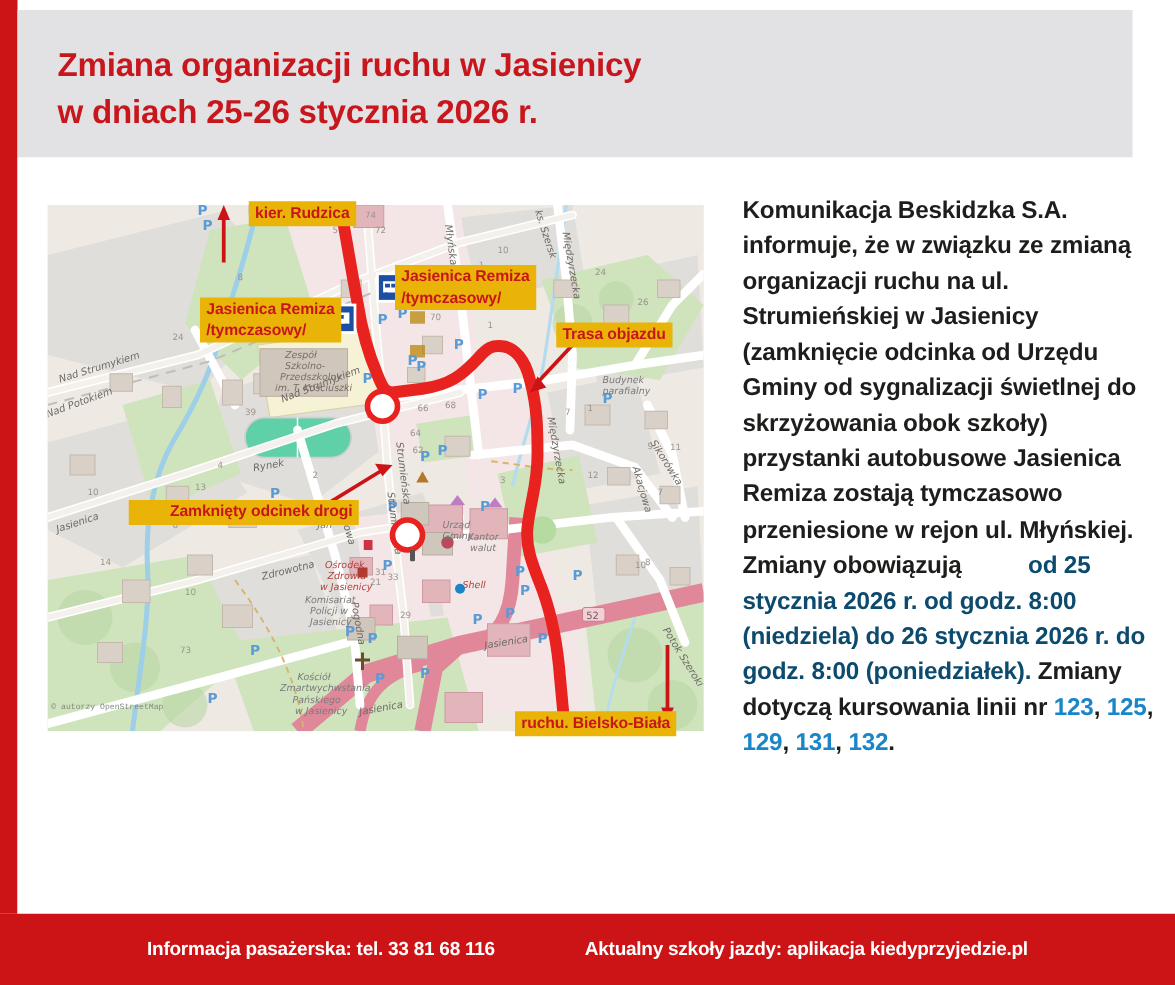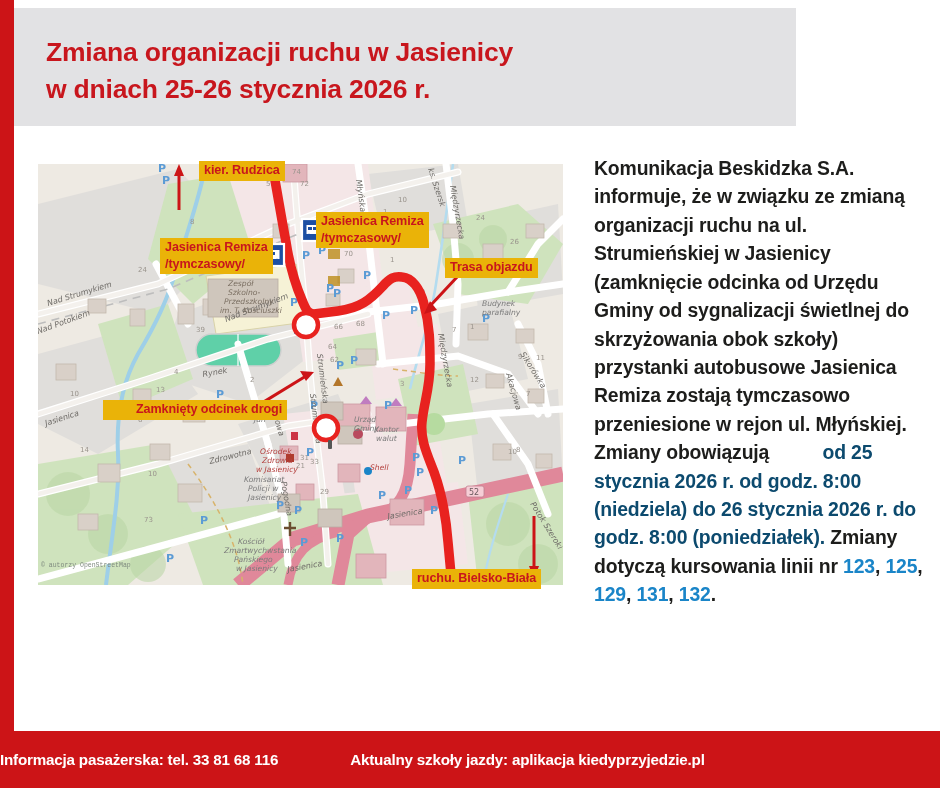--- a/index.html
+++ b/index.html
@@ -14,21 +14,21 @@
     position:absolute; left:0; top:0; width:940px; height:788px;
     background:#ffffff;
   }
   
   .left-spine {
     position:absolute; left:0; top:0; width:14px; height:731px;
     background:#cc1417;
   }
   
   .header-band {
-    position:absolute; left:14px; top:8px; width:782px; height:118px;
+    position:absolute; left:14px; top:8px; width:892px; height:118px;
     background:#e2e2e4;
   }
   .header-title {
     position:absolute; left:32px; top:26px; width:640px;
     color:#c8161d;
     font-size:26.5px;
     font-weight:bold;
     line-height:1.38;
     letter-spacing:-0.2px;
   }
@@ -99,21 +99,21 @@
   .infotext .red  { color:#0c4a6e;margin-left:48px; }
   .infotext .blue { color:#1a85c8; }
 
   
   .footer-band {
     position:absolute; left:0; top:731px; width:940px; height:57px;
     background:#cc1417;
   }
   .footer-inner {
     position:absolute; left:0; top:731px; width:940px; height:57px;
-    display:flex; align-items:center; gap:72px;
+    display:flex; align-items:center; justify-content:center; gap:72px;
     color:#ffffff; font-size:15.2px; font-weight:bold;
     letter-spacing:-0.2px;
   }
 </style>
 </head>
 <body>
 
 <div id="poster">
 
   <div class="left-spine"></div>

